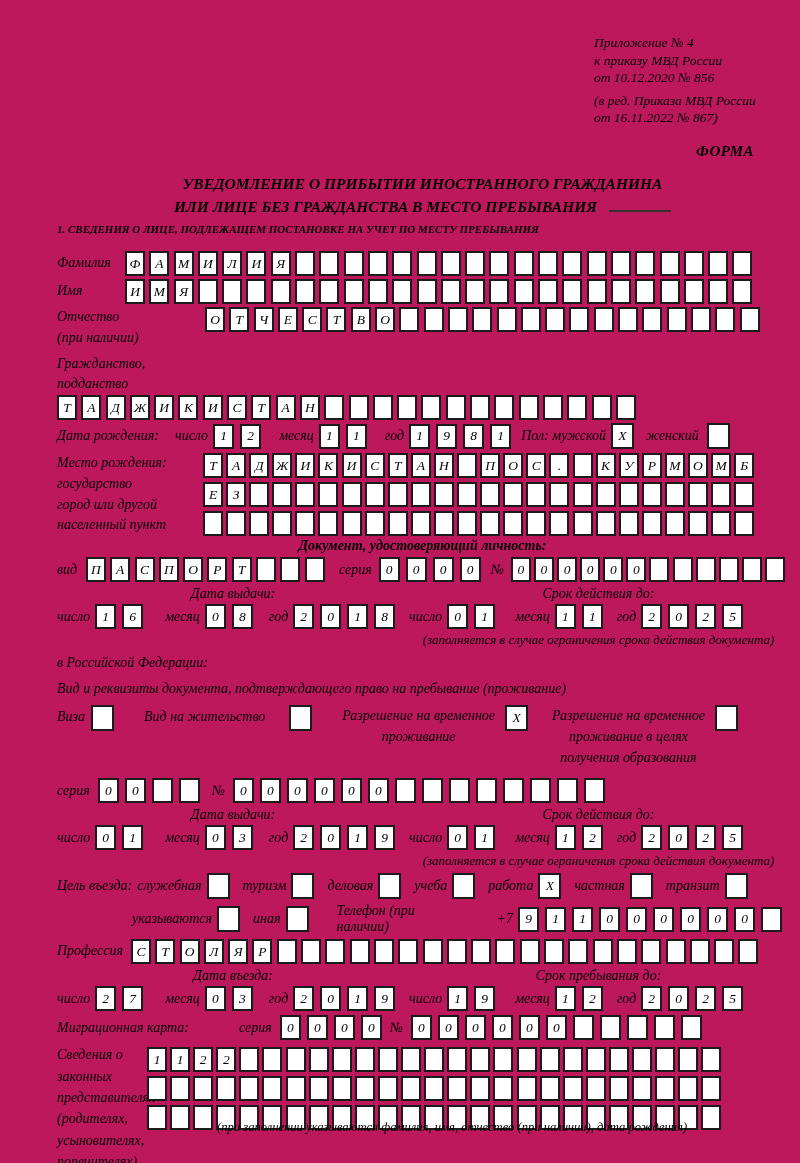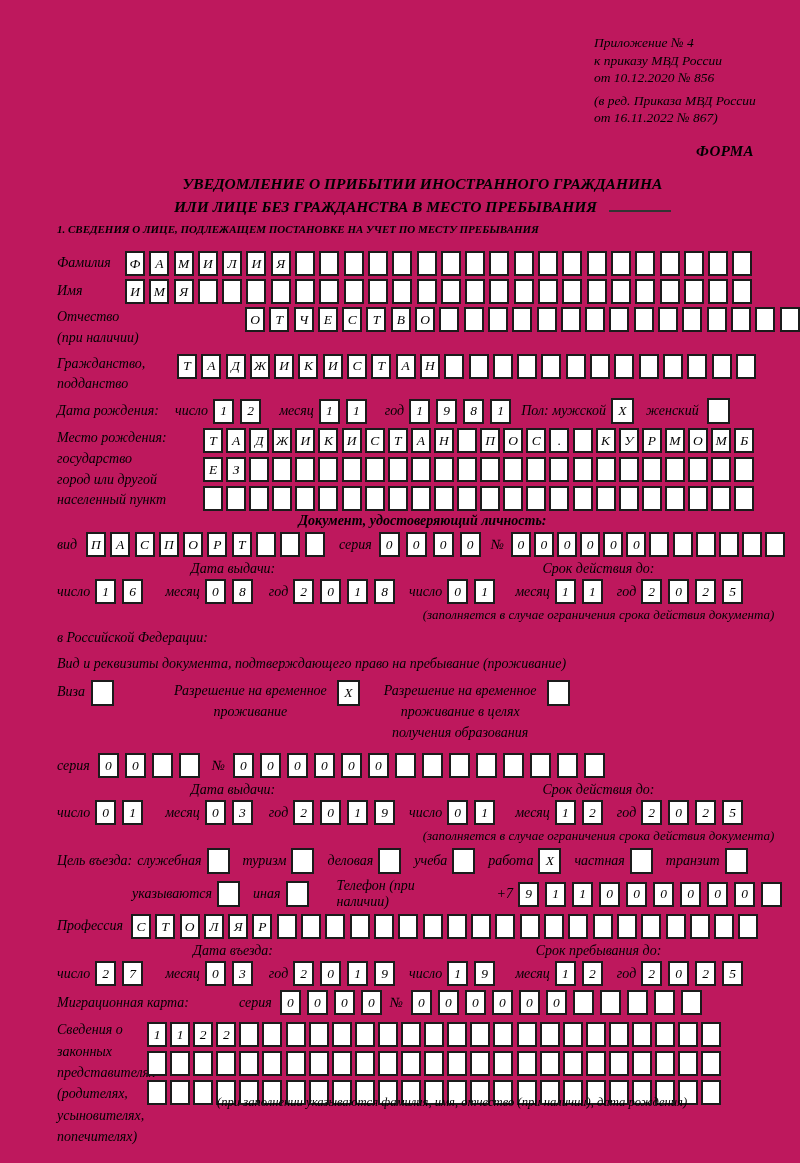--- a/index.html
+++ b/index.html
@@ -134,21 +134,21 @@
         <span class="cb"></span>
         <span class="cb"></span>
         <span class="cb"></span>
         <span class="cb"></span>
         <span class="cb"></span>
         <span class="cb"></span>
         <span class="cb"></span>
       </span>
   </div>
 
-  <div class="row" style="margin-bottom:5px;gap:40px;">
+  <div class="row" style="margin-bottom:5px;">
     <span class="lblcol w148">
       <div>Отчество</div>
       <div>(при наличии)</div>
     </span>
     <span class="boxes">
         <span class="cb">О</span>
         <span class="cb">Т</span>
         <span class="cb">Ч</span>
         <span class="cb">Е</span>
         <span class="cb">С</span>
@@ -166,21 +166,21 @@
         <span class="cb"></span>
         <span class="cb"></span>
         <span class="cb"></span>
         <span class="cb"></span>
         <span class="cb"></span>
         <span class="cb"></span>
         <span class="cb"></span>
       </span>
   </div>
 
-  <div class="row" style="">
+  <div class="row" style="flex-direction:column;">
     <span class="lblcol w120">
       <div>Гражданство,</div>
       <div>подданство</div>
     </span>
     <span class="boxes">
         <span class="cb">Т</span>
         <span class="cb">А</span>
         <span class="cb">Д</span>
         <span class="cb">Ж</span>
         <span class="cb">И</span>
@@ -435,20 +435,27 @@
 
   <div class="ckrow">
     <span class="ck-item">
       <span class="txt">Виза</span>
       <span class="gap6"></span>
       <span class="ckbx">
           <span class="cb"></span>
         </span>
     </span>
     <span class="gap30"></span>
+    <span class="ck-item">
+      <span class="txt">Вид на жительство</span>
+      <span class="gap24"></span>
+      <span class="ckbx">
+          <span class="cb"></span>
+        </span>
+    </span>
     <span class="gap30"></span>
     <span class="ck-item">
       <span class="ck-center">
         <div>Разрешение на временное</div>
         <div>проживание</div>
       </span>
       <span class="gap10"></span>
       <span class="ckbx">
           <span class="cb">X</span>
         </span>

